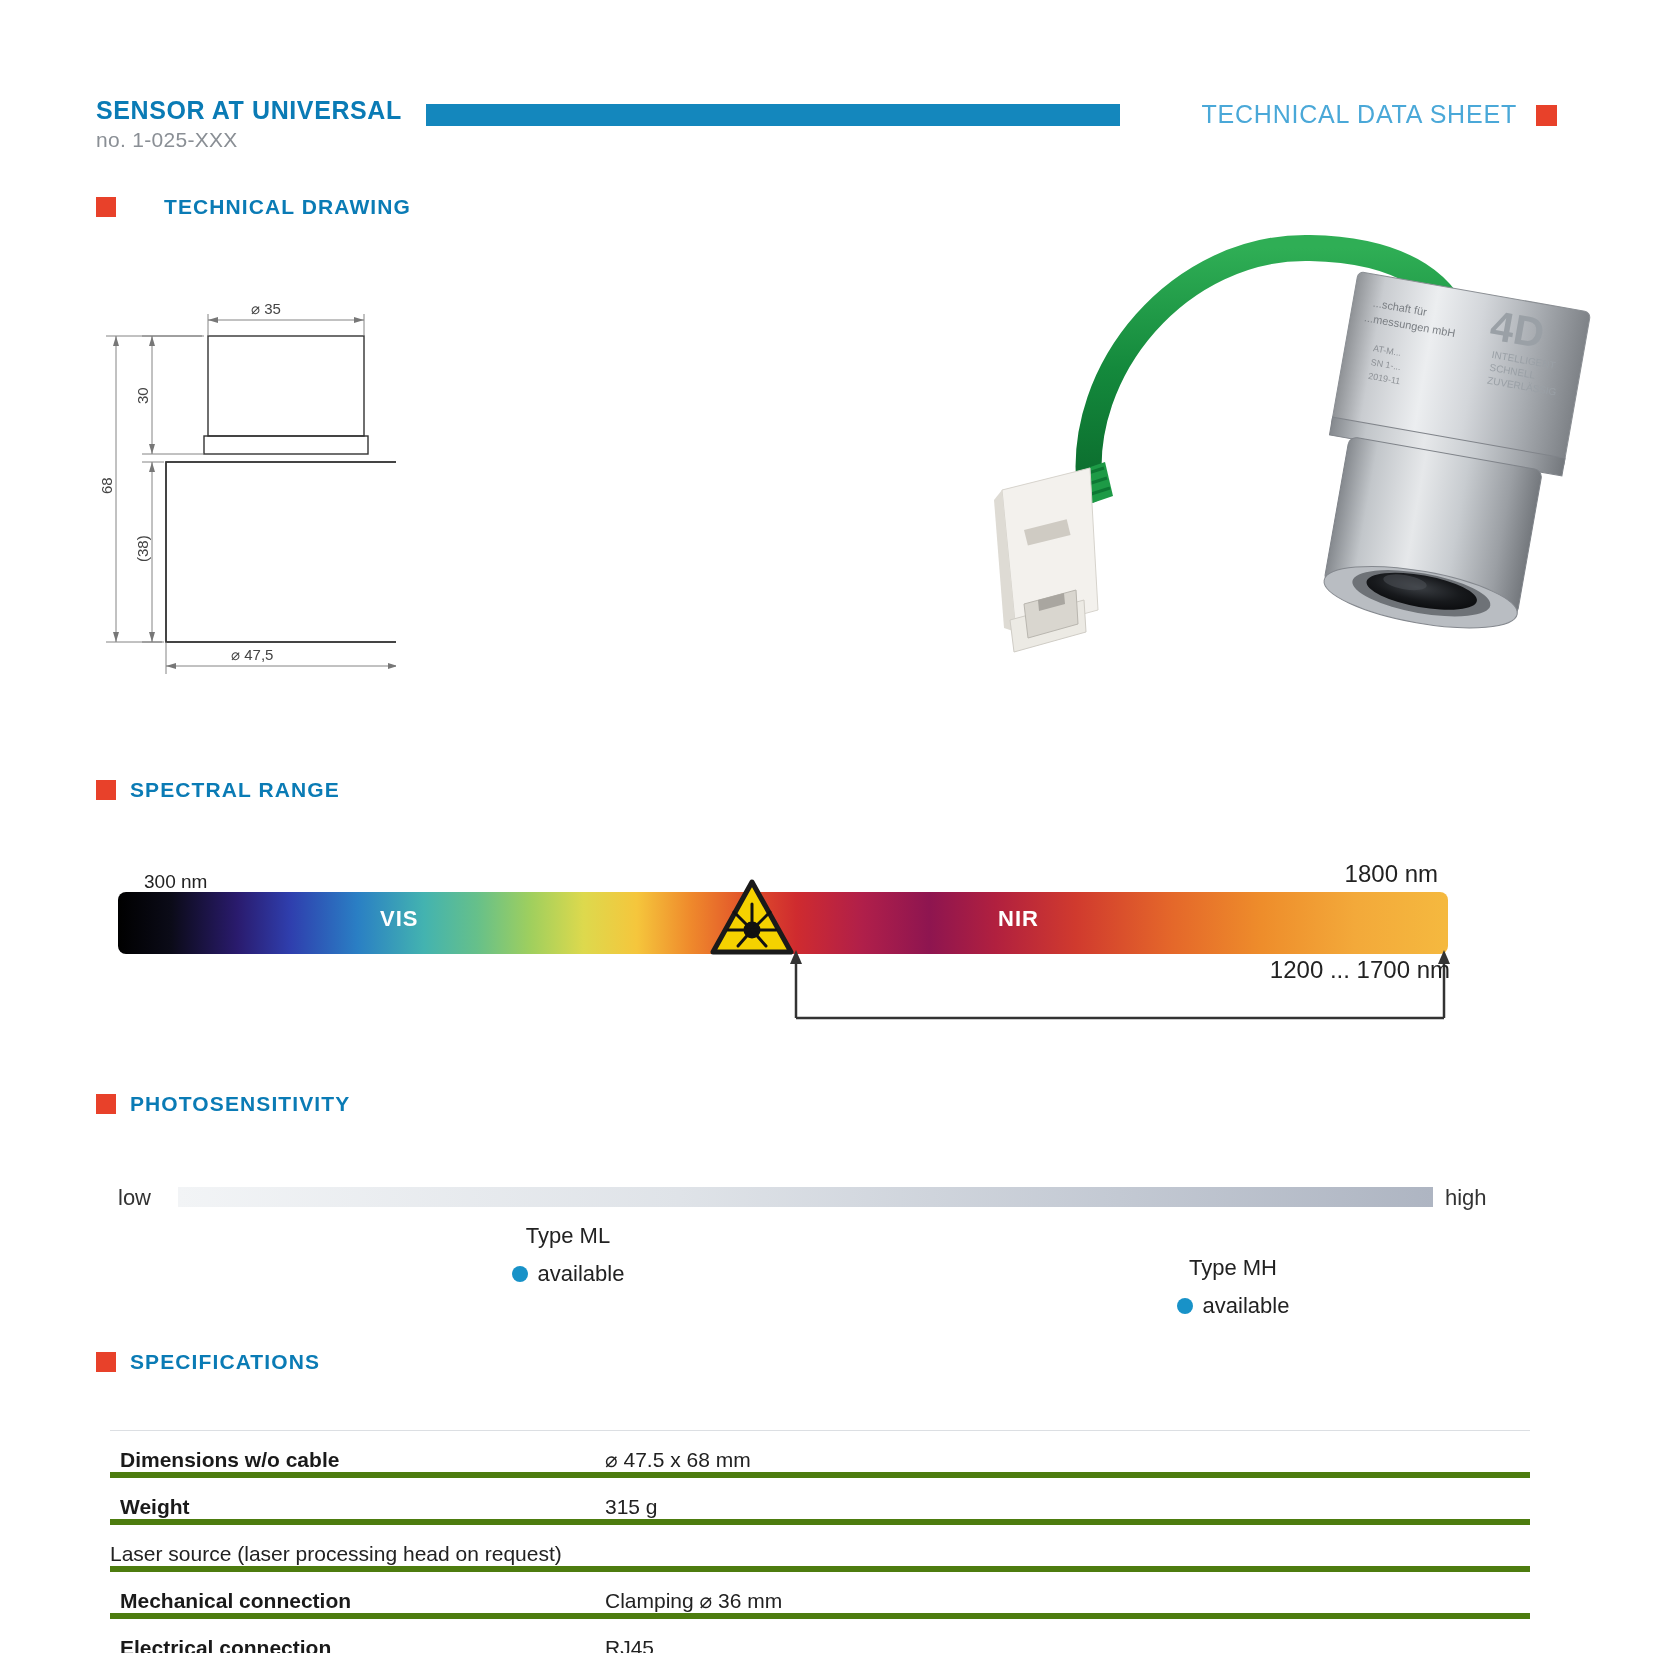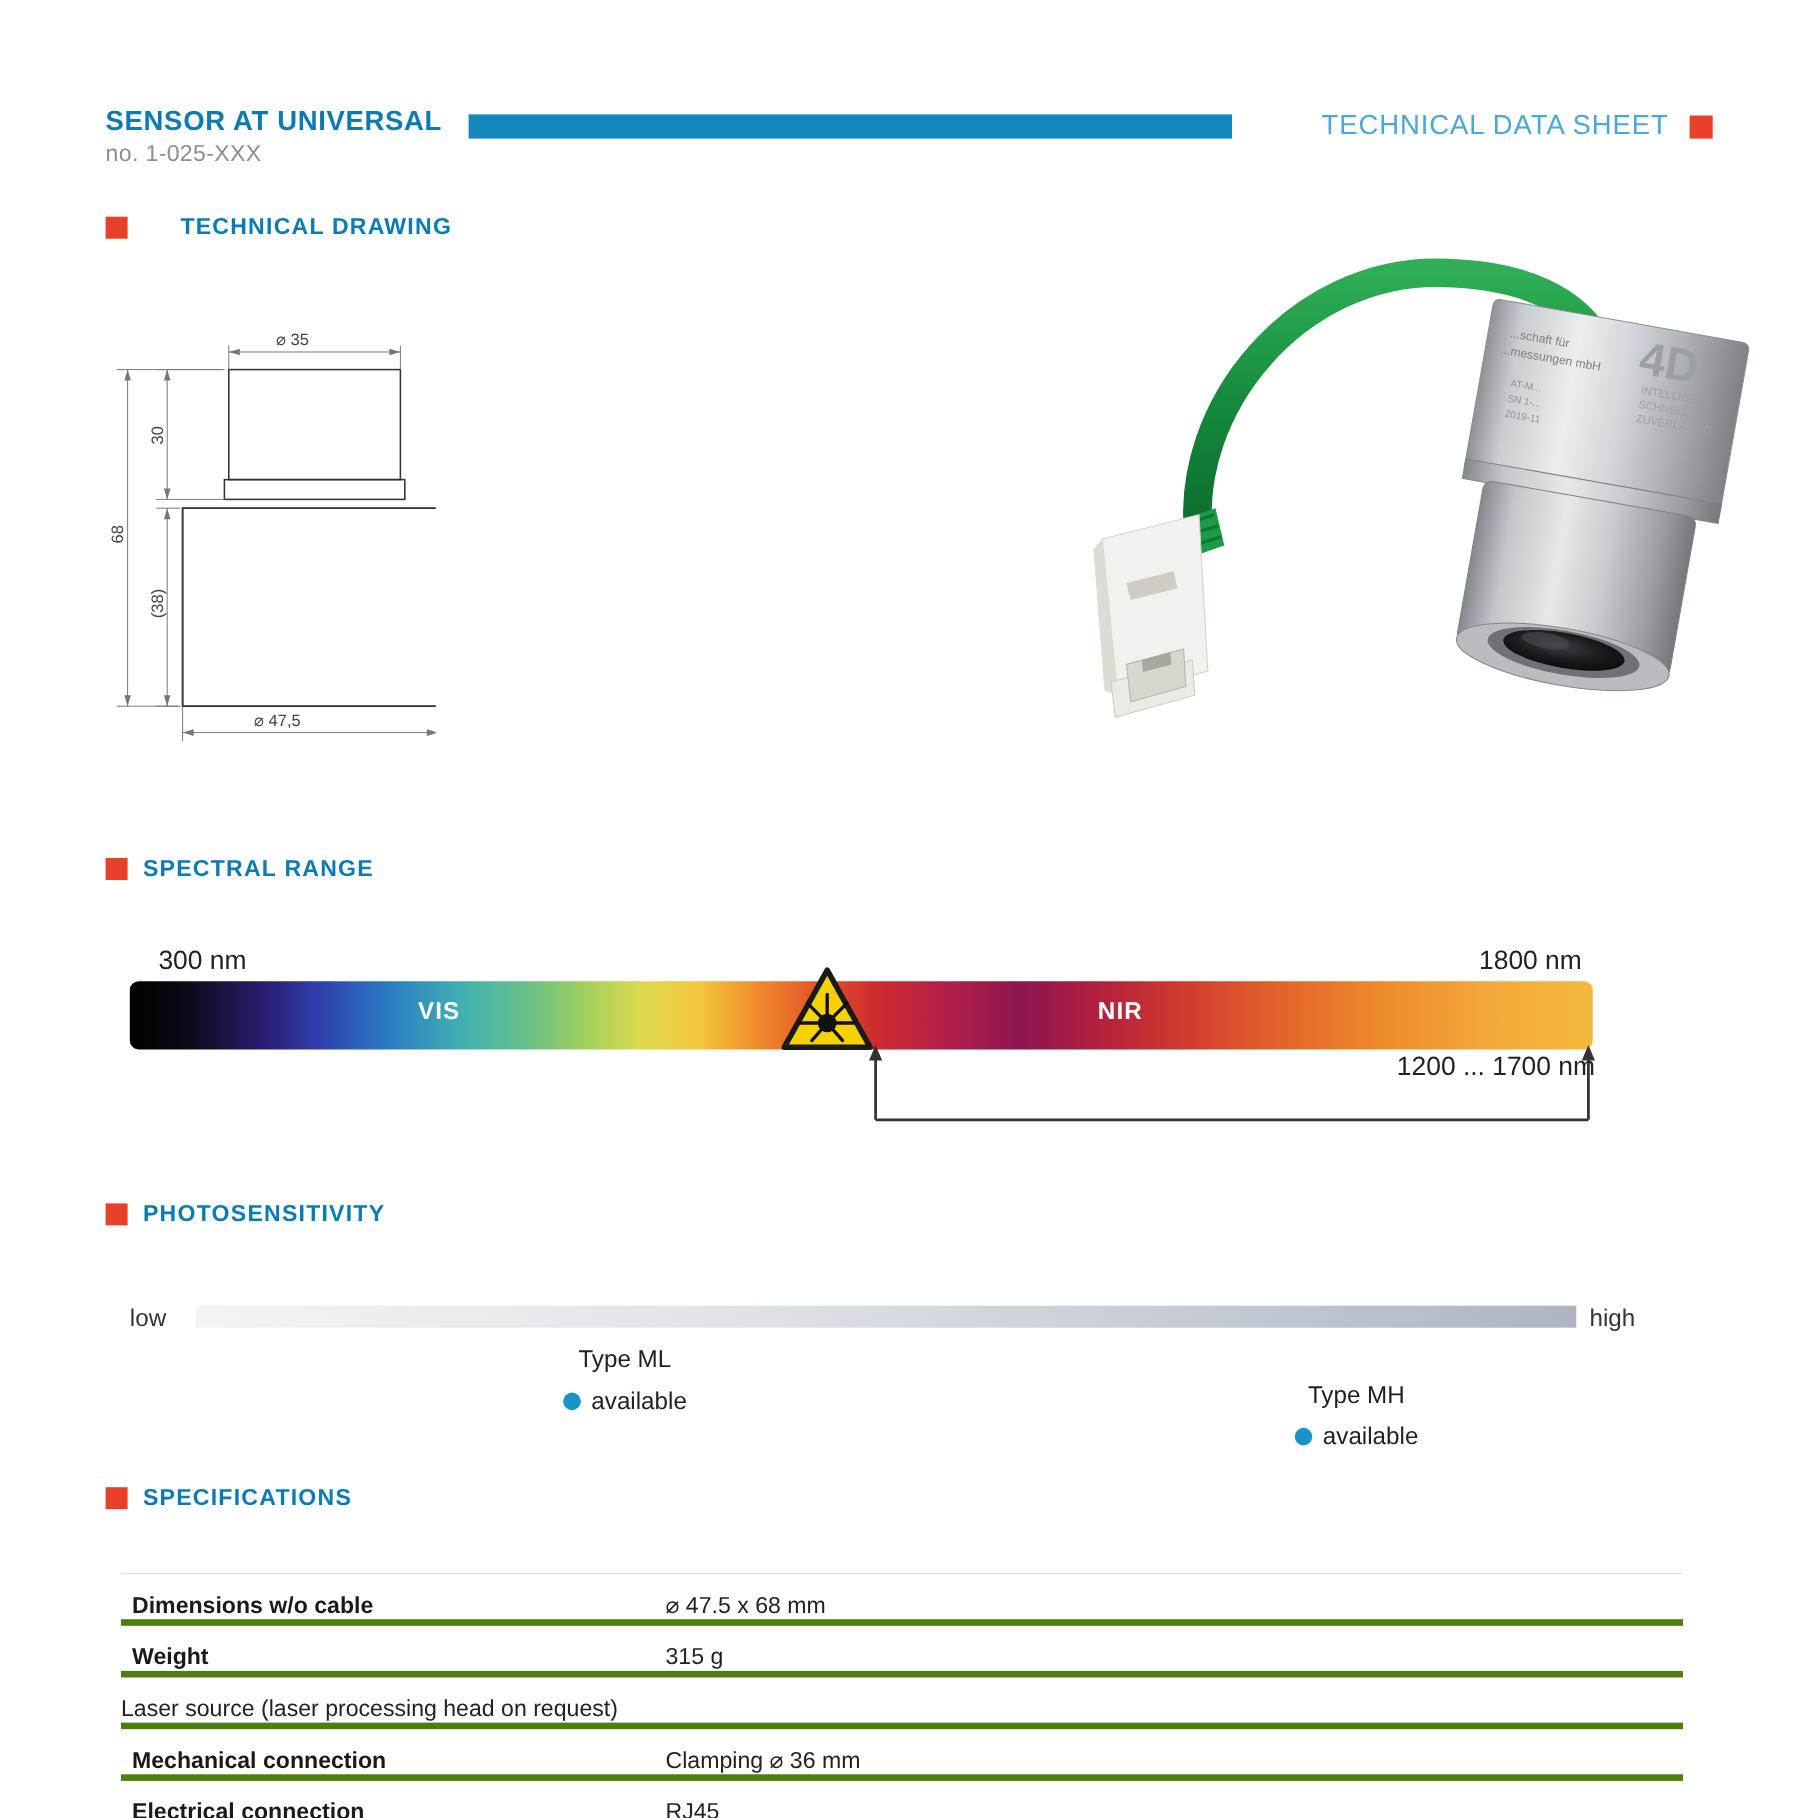--- a/index.html
+++ b/index.html
@@ -122,22 +122,22 @@
   .spectral-wrap {
     position: absolute;
     left: 118px;
     top: 860px;
     width: 1330px;
     height: 180px;
   }
   .spec-label-left {
     position: absolute;
     left: 26px;
-    top: 0px;
-    font-size: 24px;
+    top: 11px;
+    font-size: 19px;
     color: #222;
   }
   .spec-label-right {
     position: absolute;
     right: 10px;
     top: 0px;
     font-size: 24px;
     color: #222;
   }
   .spec-bar {

